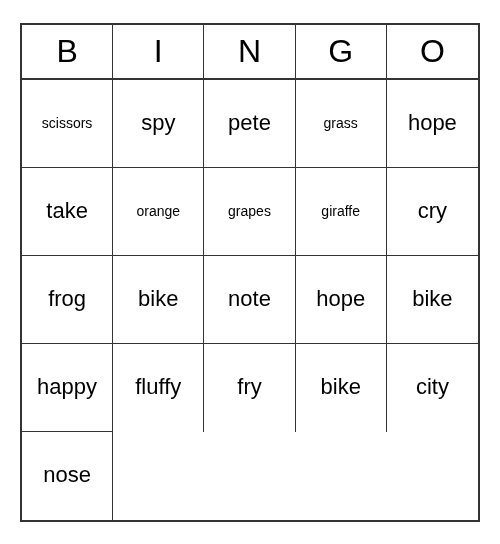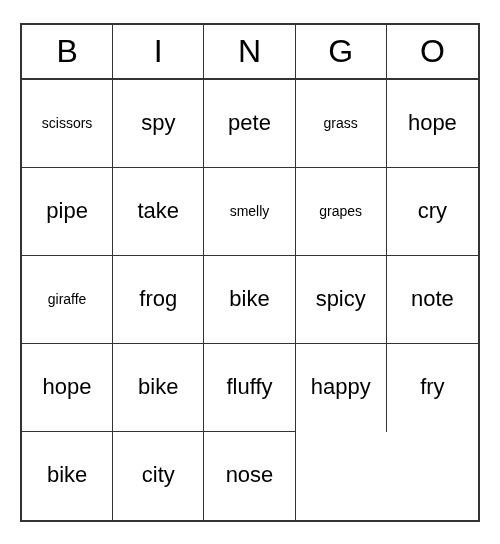--- a/index.html
+++ b/index.html
@@ -96,60 +96,54 @@
       <div class="bingo-cell">
         <span>pete</span>
       </div>
       <div class="bingo-cell">
         <span class="small">grass</span>
       </div>
       <div class="bingo-cell">
         <span>hope</span>
       </div>
       <div class="bingo-cell">
-        <span>pipe</span>
-      </div>
-      <div class="bingo-cell">
         <span>take</span>
       </div>
       <div class="bingo-cell">
-        <span class="small">smelly</span>
+        <span class="small">orange</span>
       </div>
       <div class="bingo-cell">
         <span class="small">grapes</span>
       </div>
       <div class="bingo-cell">
-        <span>cry</span>
+        <span class="small">giraffe</span>
       </div>
       <div class="bingo-cell">
-        <span class="small">giraffe</span>
+        <span>cry</span>
       </div>
       <div class="bingo-cell">
         <span>frog</span>
       </div>
       <div class="bingo-cell">
         <span>bike</span>
-      </div>
-      <div class="bingo-cell">
-        <span>spicy</span>
       </div>
       <div class="bingo-cell">
         <span>note</span>
       </div>
       <div class="bingo-cell">
         <span>hope</span>
       </div>
       <div class="bingo-cell">
         <span>bike</span>
       </div>
       <div class="bingo-cell">
-        <span>fluffy</span>
+        <span>happy</span>
       </div>
       <div class="bingo-cell">
-        <span>happy</span>
+        <span>fluffy</span>
       </div>
       <div class="bingo-cell">
         <span>fry</span>
       </div>
       <div class="bingo-cell">
         <span>bike</span>
       </div>
       <div class="bingo-cell">
         <span>city</span>
       </div>

